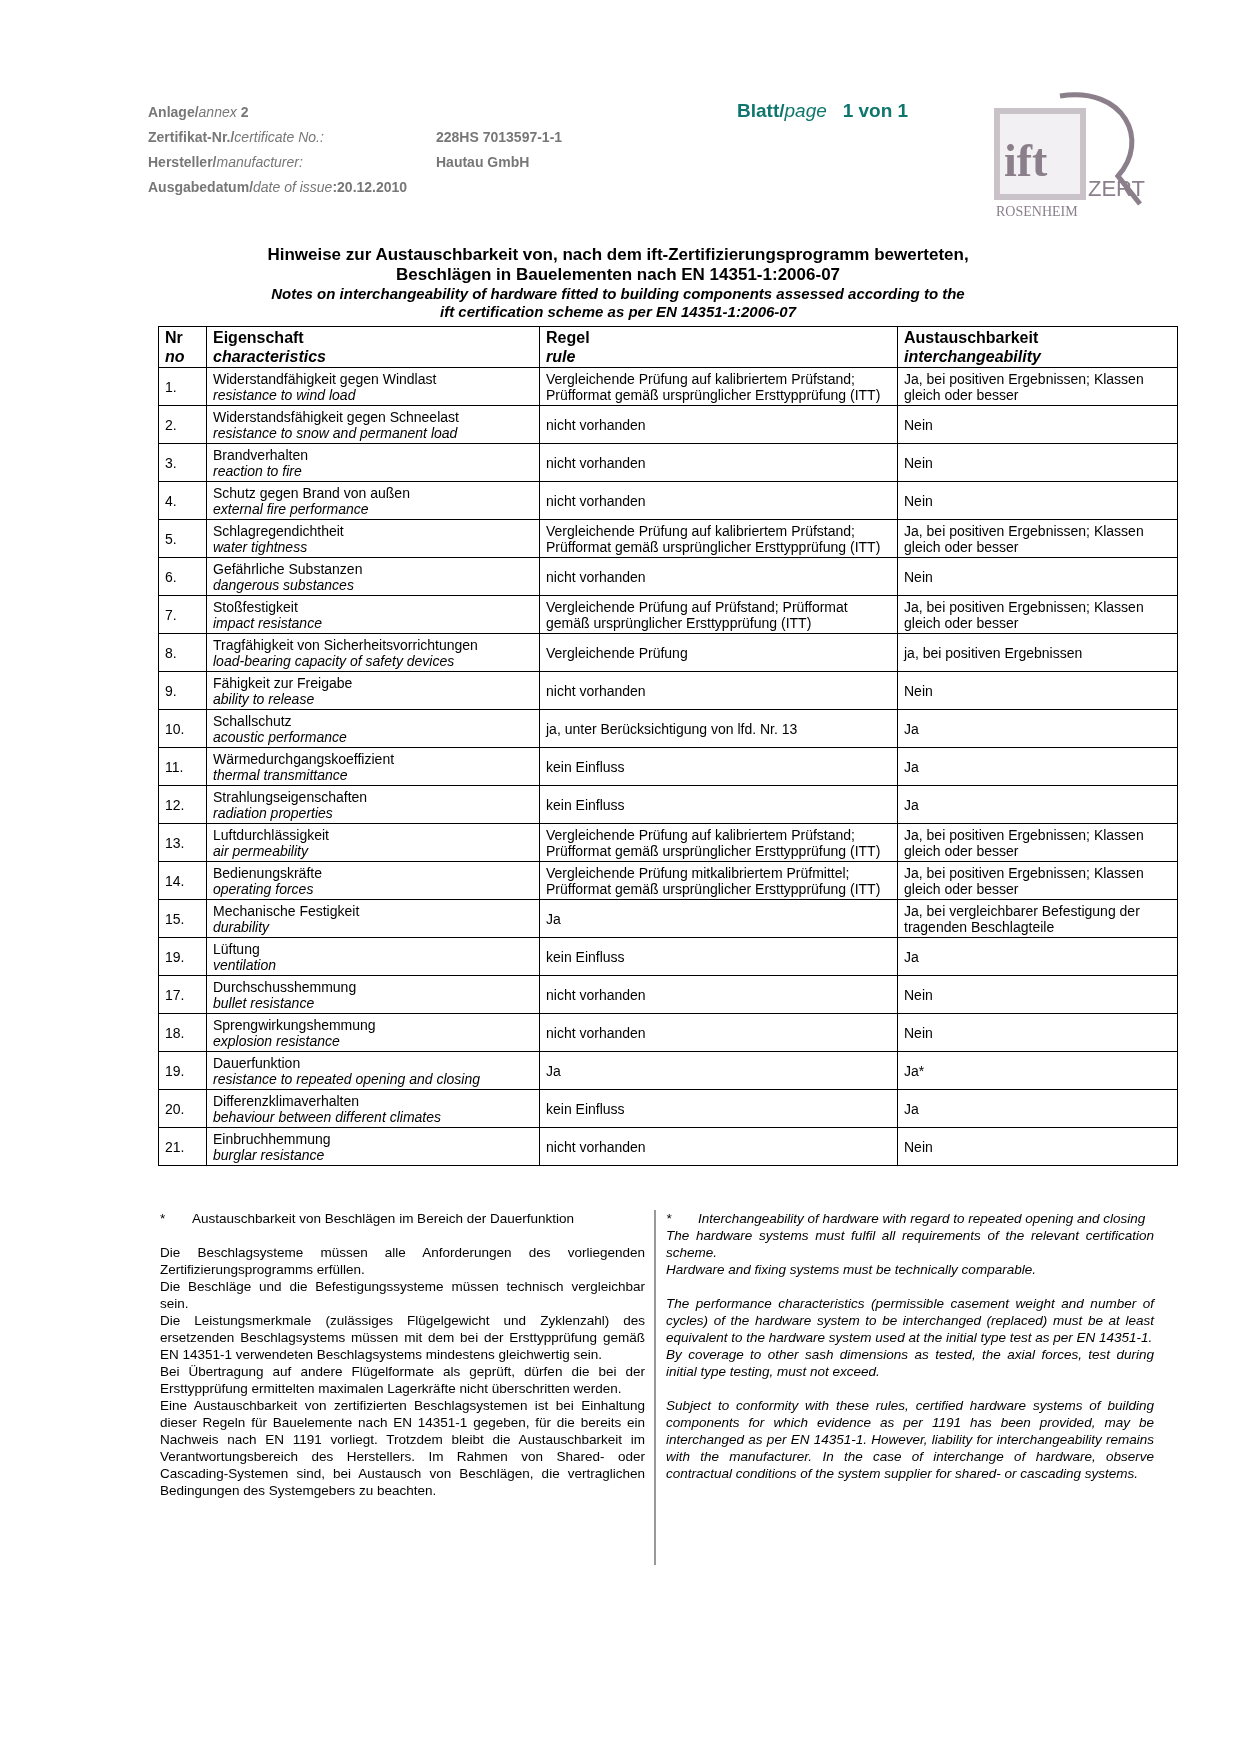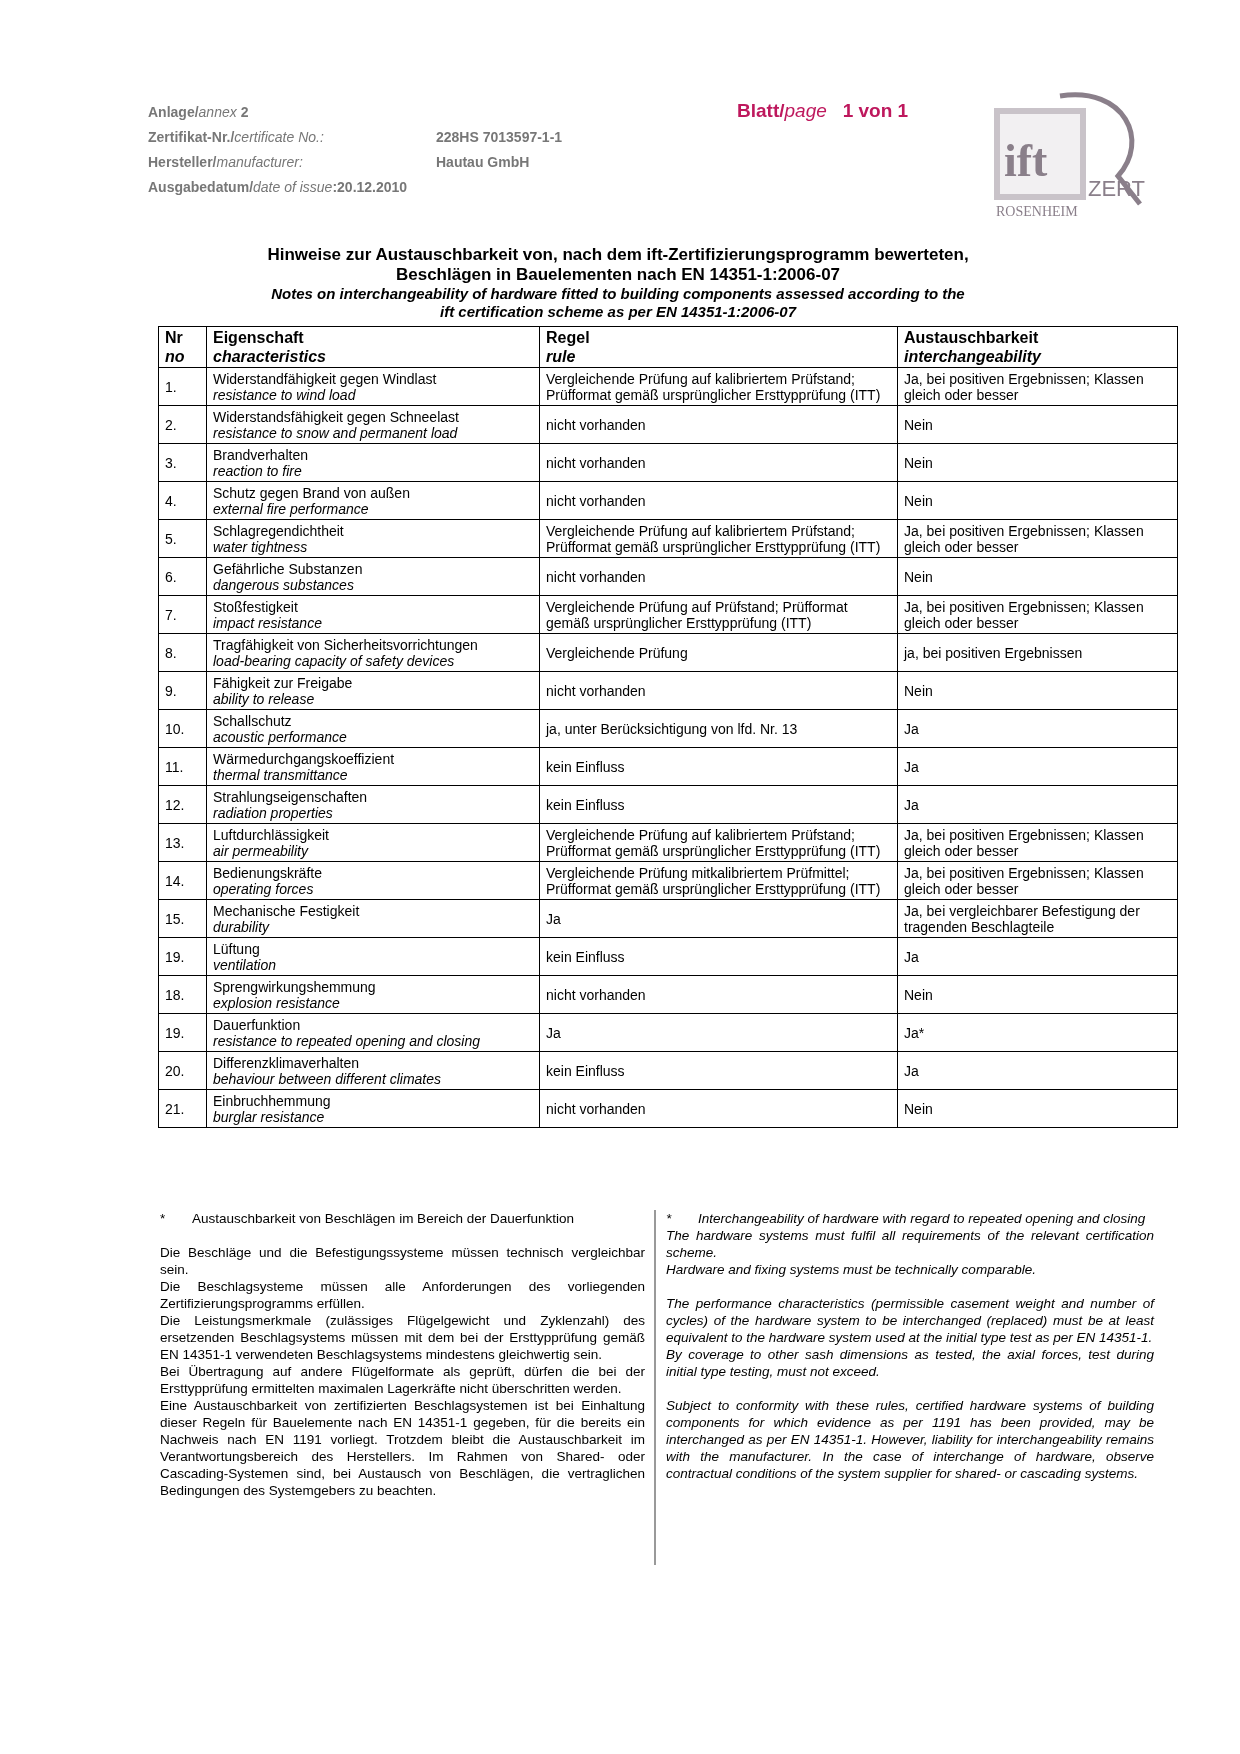--- a/index.html
+++ b/index.html
@@ -2,21 +2,21 @@
 <html><head>
 <meta charset="utf-8">
 <style>
   html, body { margin:0; padding:0; background:#fff; }
   body { width:1240px; height:1754px; position:relative; font-family:"Liberation Sans", sans-serif; color:#000; overflow:hidden; }
   .hdr { position:absolute; left:148px; top:100px; font-size:14px; font-weight:bold; color:#777; line-height:25px; }
   .hdr .row { display:flex; white-space:nowrap; }
   .hdr .lbl { display:inline-block; width:288px; }
   .hdr i { font-weight:normal; }
   .hdr .val { color:#777; }
-  .blatt { position:absolute; left:737px; top:100px; font-size:19px; font-weight:bold; color:#be185d; }
+  .blatt { position:absolute; left:737px; top:100px; font-size:19px; font-weight:bold; color:#0f766e; }
   .blatt i { font-weight:normal; }
   .logo { position:absolute; left:990px; top:86px; width:160px; height:135px; }
   .title { position:absolute; left:148px; width:940px; top:245px; text-align:center; }
   .title .de { font-size:17px; font-weight:bold; line-height:20px; }
   .title .en { font-size:15px; font-weight:bold; font-style:italic; line-height:18px; }
   table.main { position:absolute; left:158px; top:326px; width:1020px; border-collapse:collapse; font-size:14px; }
   table.main td, table.main th { border:1.5px solid #000; padding:1px 6px; vertical-align:middle; text-align:left; }
   table.main th { font-size:16px; line-height:19px; font-weight:bold; vertical-align:top; }
   table.main th i { display:block; }
   table.main tr.r td { height:35px; line-height:16px; }
@@ -224,20 +224,29 @@
       <tr class="r">
         <td>19.</td>
         <td>
           <div>Lüftung</div>
           <div class="en-line">ventilation</div>
         </td>
         <td>kein Einfluss</td>
         <td>Ja</td>
       </tr>
       <tr class="r">
+        <td>17.</td>
+        <td>
+          <div>Durchschusshemmung</div>
+          <div class="en-line">bullet resistance</div>
+        </td>
+        <td>nicht vorhanden</td>
+        <td>Nein</td>
+      </tr>
+      <tr class="r">
         <td>18.</td>
         <td>
           <div>Sprengwirkungshemmung</div>
           <div class="en-line">explosion resistance</div>
         </td>
         <td>nicht vorhanden</td>
         <td>Nein</td>
       </tr>
       <tr class="r">
         <td>19.</td>
@@ -268,22 +277,22 @@
       </tr>
     </tbody>
 </table>
 
 <div class="notes left">
   <div class="star">
       <span>*</span>
       <span>Austauschbarkeit von Beschlägen im Bereich der Dauerfunktion</span>
     </div>
   <div class="gap"></div>
+  <p>Die Beschlagsysteme müssen alle Anforderungen des vorliegenden Zertifizierungsprogramms erfüllen.</p>
   <p>Die Beschläge und die Befestigungssysteme müssen technisch vergleichbar sein.</p>
-  <p>Die Beschlagsysteme müssen alle Anforderungen des vorliegenden Zertifizierungsprogramms erfüllen.</p>
   <p>Die Leistungsmerkmale (zulässiges Flügelgewicht und Zyklenzahl) des ersetzenden Beschlagsystems müssen mit dem bei der Ersttypprüfung gemäß EN 14351-1 verwendeten Beschlagsystems mindestens gleichwertig sein.</p>
   <p>Bei Übertragung auf andere Flügelformate als geprüft, dürfen die bei der Ersttypprüfung ermittelten maximalen Lagerkräfte nicht überschritten werden.</p>
   <p>Eine Austauschbarkeit von zertifizierten Beschlagsystemen ist bei Einhaltung dieser Regeln für Bauelemente nach EN 14351-1 gegeben, für die bereits ein Nachweis nach EN 1191 vorliegt. Trotzdem bleibt die Austauschbarkeit im Verantwortungsbereich des Herstellers. Im Rahmen von Shared- oder Cascading-Systemen sind, bei Austausch von Beschlägen, die vertraglichen Bedingungen des Systemgebers zu beachten.</p>
 </div>
 
 <div class="divider"></div>
 
 <div class="notes right">
   <div class="star">
       <span>*</span>

